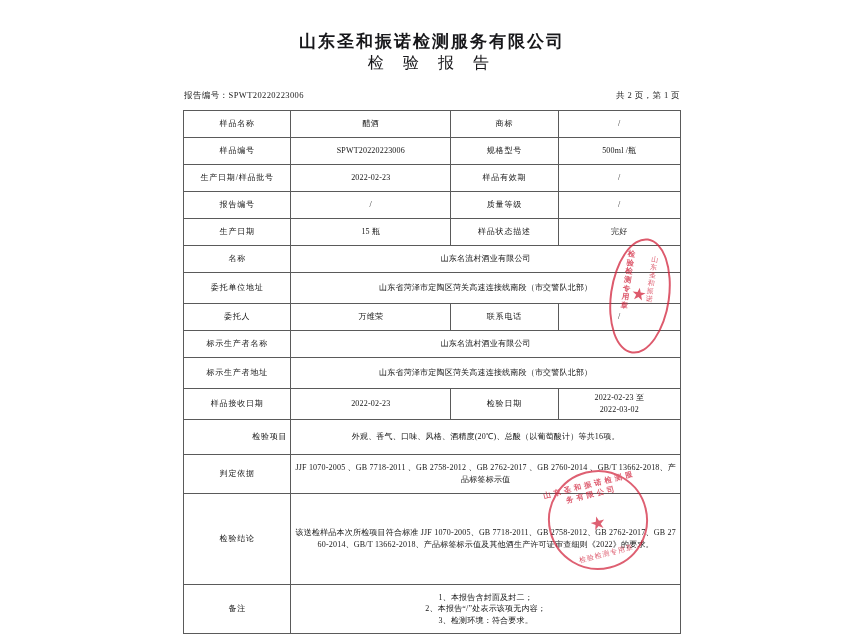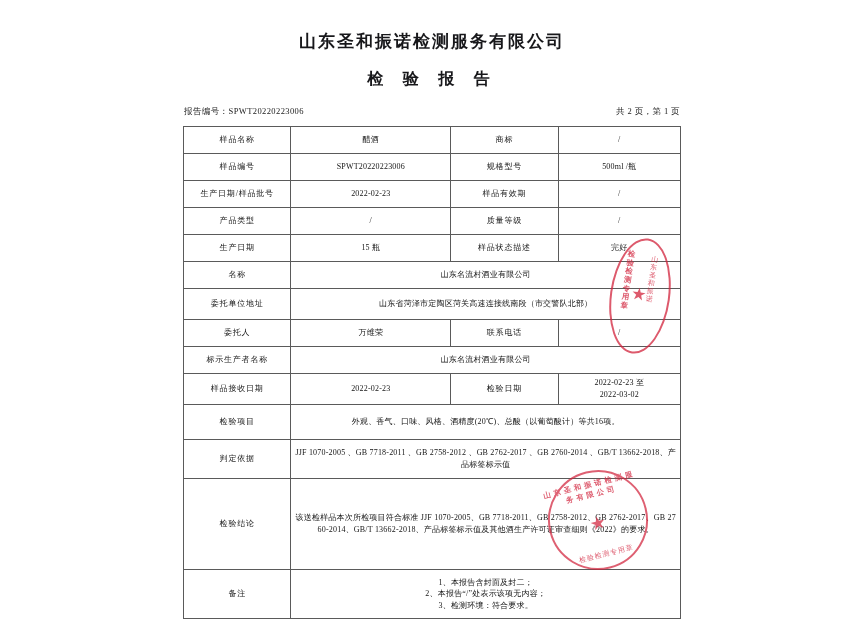--- a/index.html
+++ b/index.html
@@ -37,24 +37,24 @@
     font-size: 17px;
     font-weight: bold;
     letter-spacing: 2px;
     color: #17171a;
     margin-top: 22px;
     font-family: "DejaVu Sans", sans-serif;
   }
   .title-sub {
     text-align: center;
     font-size: 16px;
-    font-weight: bold;
+    font-weight: normal;
     letter-spacing: 7px;
     color: #17171a;
-    margin-top: 16px;
+    margin-top: 0;
     font-family: "DejaVu Sans", sans-serif;
   }
   .meta-row {
     position: relative;
     margin-top: 16px;
     height: 16px;
     font-size: 8.5px;
     color: #222;
   }
   .meta-left {
@@ -246,21 +246,21 @@
           <td class="lbl">规格型号</td>
           <td class="val">500ml /瓶</td>
         </tr>
         <tr>
           <td class="lbl tall-22">生产日期/样品批号</td>
           <td class="val">2022-02-23</td>
           <td class="lbl">样品有效期</td>
           <td class="val">/</td>
         </tr>
         <tr>
-          <td class="lbl tall-22">产品类型</td>
+          <td class="lbl tall-22">报告编号</td>
           <td class="val">/</td>
           <td class="lbl">质量等级</td>
           <td class="val">/</td>
         </tr>
         <tr>
           <td class="lbl tall-22">生产日期</td>
           <td class="val">15 瓶</td>
           <td class="lbl">样品状态描述</td>
           <td class="val">完好</td>
         </tr>
@@ -275,32 +275,36 @@
         </tr>
         <tr>
           <td class="lbl tall-22">委托人</td>
           <td class="val">万维荣</td>
           <td class="lbl">联系电话</td>
           <td class="val">/</td>
         </tr>
         <tr>
           <td class="lbl tall-22">标示生产者名称</td>
           <td class="val" colspan="3">山东名流村酒业有限公司</td>
+        </tr>
+        <tr>
+          <td class="lbl tall-26">标示生产者地址</td>
+          <td class="val" colspan="3">山东省菏泽市定陶区菏关高速连接线南段（市交警队北部）</td>
         </tr>
 
         <tr>
           <td class="lbl tall-26">样品接收日期</td>
           <td class="val">2022-02-23</td>
           <td class="lbl">检验日期</td>
           <td class="val" style="white-space: pre-line;">2022-02-23 至
 2022-03-02</td>
         </tr>
 
         <tr>
-          <td class="lbl" style="height:30px;">检验项目</td>
+          <td class="lbl" style="height:30px;text-align:right;">检验项目</td>
           <td class="val multiline" colspan="3">外观、香气、口味、风格、酒精度(20℃)、总酸（以葡萄酸计）等共16项。</td>
         </tr>
         <tr>
           <td class="lbl" style="height:34px;">判定依据</td>
           <td class="val multiline" colspan="3">JJF 1070-2005 、GB 7718-2011 、GB 2758-2012 、GB 2762-2017 、GB 2760-2014 、GB/T 13662-2018、产品标签标示值</td>
         </tr>
         <tr>
           <td class="lbl" style="height:86px;">检验结论</td>
           <td class="val conclusion" colspan="3">该送检样品本次所检项目符合标准 JJF 1070-2005、GB 7718-2011、GB 2758-2012、GB 2762-2017、GB 2760-2014、GB/T 13662-2018、产品标签标示值及其他酒生产许可证审查细则《2022》的要求。</td>
         </tr>

